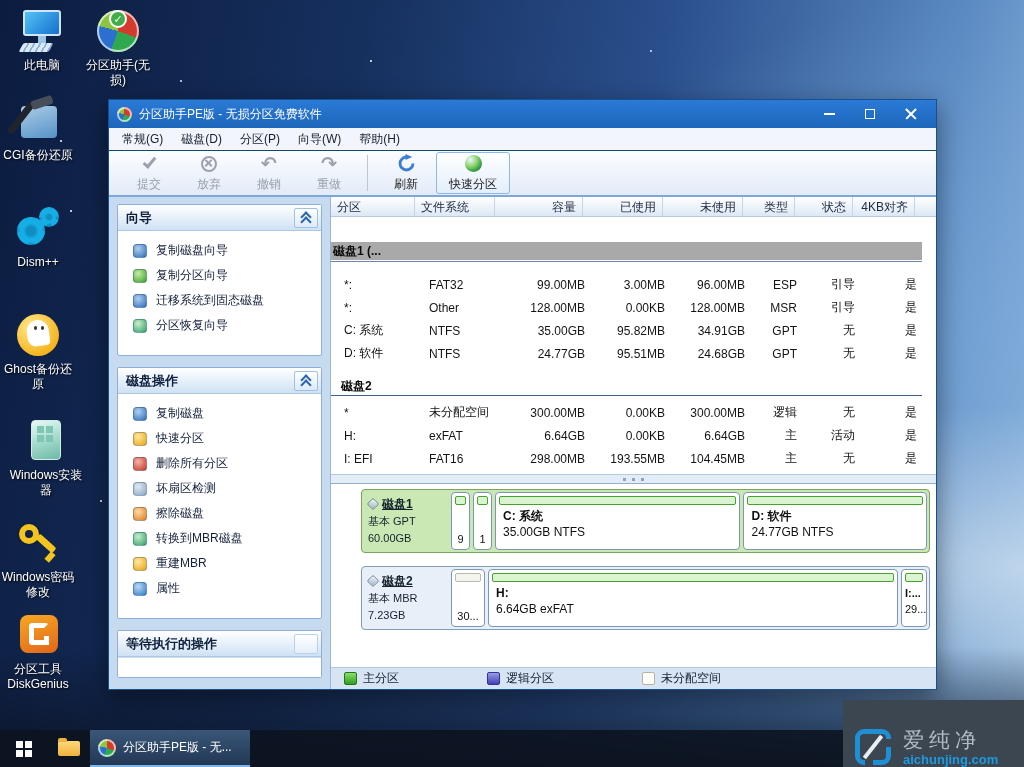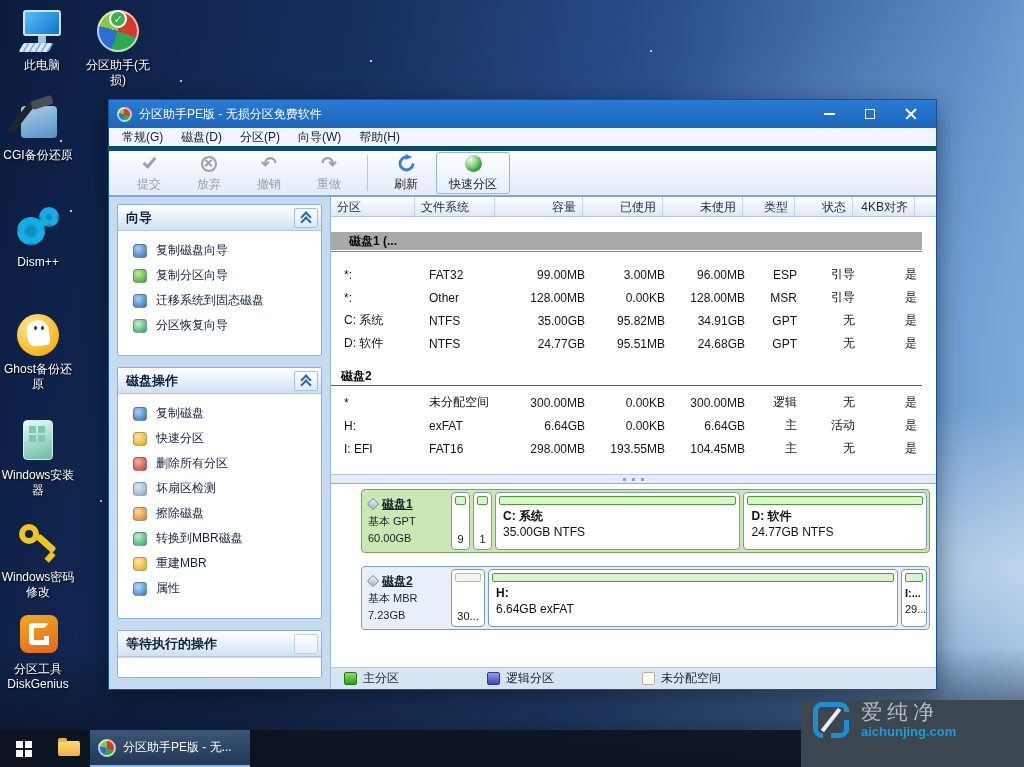--- a/index.html
+++ b/index.html
@@ -72,22 +72,22 @@
     transform:rotate(42deg); border-radius:2px; }
   .ic-key .t1 { position:absolute; left:32px; top:32px; width:6px; height:10px; background:#f2c41f; transform:rotate(42deg); }
   
   .ic-dg .sq { position:absolute; left:5px; top:3px; width:38px; height:38px; border-radius:8px;
     background:linear-gradient(160deg,#f7a823,#e2661a); }
   .ic-dg .g { position:absolute; left:14px; top:11px; width:20px; height:22px;
     border:5px solid #fff; border-radius:4px; border-right-color:transparent; }
   .ic-dg .g::after { content:""; position:absolute; right:-5px; top:8px; width:5px; height:9px; background:#fff; }
 
   
-  .watermark { position:absolute; right:0; bottom:0; width:223px; height:67px; z-index:11;
-    background:#3b4650; display:flex; align-items:flex-start; padding:0 10px; gap:10px; }
+  .watermark { position:absolute; right:0; bottom:0; width:181px; height:67px; z-index:11;
+    background:#3b4650; display:flex; align-items:flex-end; padding:0 10px; gap:10px; }
   .wm-logo { position:relative; width:40px; height:40px; }
   .wm-logo .frame { position:absolute; inset:2px; border:5px solid #1e8fd5; border-radius:9px; }
   .wm-logo .gapv { position:absolute; right:-2px; top:12px; width:14px; height:8px; background:#3b4650; }
   .wm-logo .gaph { position:absolute; left:12px; bottom:-2px; width:8px; height:14px; background:#3b4650; }
   .wm-logo .slash { position:absolute; left:6px; top:18px; width:28px; height:4px; background:#e8eef2;
     transform:rotate(-52deg); }
   .wm-title { color:#b3bac1; font-size:21px; letter-spacing:5px; line-height:24px; }
   .wm-site { color:#1e9ae0; font-size:13px; font-weight:bold; line-height:15px; }
 
   
@@ -114,21 +114,21 @@
   .titlebar .pie { width:15px; height:15px; }
   .title-text { color:#fff; font-size:12px; flex:1; }
   .wbtn { width:34px; height:22px; display:flex; align-items:center; justify-content:center; cursor:pointer; }
   .glyph-min { width:11px; height:2px; background:#fff; }
   .glyph-max { width:10px; height:10px; border:1.5px solid #fff; }
   .glyph-close { position:relative; width:12px; height:12px; }
   .glyph-close::before,.glyph-close::after { content:""; position:absolute; left:-1px; top:5px;
     width:14px; height:1.6px; background:#fff; }
   .glyph-close::before { transform:rotate(45deg); } .glyph-close::after { transform:rotate(-45deg); }
 
-  .menubar { height:23px; background:#f2f6fc; border-bottom:5px solid #0c4a6e; display:flex;
+  .menubar { height:23px; background:#f2f6fc; border-bottom:1px solid #0c4a6e; display:flex;
     align-items:center; padding-left:4px; }
   .menu-item { font-size:12px; color:#15202e; padding:3px 9px; cursor:pointer; }
 
   .toolbar { height:46px; background:linear-gradient(#fcfdff,#e2ebf7); border-bottom:2px solid #7da7d9;
     display:flex; align-items:center; padding-left:10px; }
   .tb-item { width:60px; height:42px; display:flex; flex-direction:column; align-items:center;
     justify-content:center; gap:2px; font-size:12px; color:#1a1a1a; cursor:pointer; }
   .tb-item.disabled { color:#98a0aa; cursor:default; }
   .tb-item .ic { height:20px; display:flex; align-items:center; justify-content:center; }
   .chk-gray { width:7px; height:13px; border-right:3px solid #9aa2ac; border-bottom:3px solid #9aa2ac;
@@ -178,22 +178,22 @@
   
   .main { flex:1; display:flex; flex-direction:column; background:#fff; min-width:0; }
   .table-area { height:277px; position:relative; overflow:hidden; }
   .thead { display:flex; height:20px; background:linear-gradient(#ffffff,#dde8f5);
     border-bottom:1px solid #b9c9dd; font-size:12px; color:#1c2940; }
   .hcell { padding:2px 6px; border-right:1px solid #c6d6ea; }
   .hcell:nth-child(1){ width:84px; } .hcell:nth-child(2){ width:80px; }
   .hcell:nth-child(3){ width:88px; text-align:right; } .hcell:nth-child(4){ width:80px; text-align:right; }
   .hcell:nth-child(5){ width:80px; text-align:right; } .hcell:nth-child(6){ width:52px; text-align:right; }
   .hcell:nth-child(7){ width:58px; text-align:right; } .hcell:nth-child(8){ width:62px; text-align:right; }
-  .group1 { margin:15px 14px 0 0; height:18px; background:#a9a9a9; display:flex; align-items:center;
-    padding-left:18px; font-weight:bold; font-size:12px; color:#0c0c0c; }
+  .group1 { margin:25px 14px 0 0; height:18px; background:#a9a9a9; display:flex; align-items:center;
+    padding-left:2px; font-weight:bold; font-size:12px; color:#0c0c0c; }
   .group1-line { margin:1px 14px 0 0; height:1px; background:#6a87ad; }
   .group2 { margin:13px 14px 0 0; padding-left:10px; font-weight:bold; font-size:12px; color:#0c0c0c;
     height:18px; display:flex; align-items:flex-end; border-bottom:1px solid #3e5f8a; }
   .rows1 { margin-top:11px; } .rows2 { margin-top:5px; }
   .trow { display:flex; height:23px; align-items:center; font-size:12px; color:#141414; cursor:default; }
   .tcell { padding:0 6px; overflow:hidden; white-space:nowrap; }
   .tcell:nth-child(1){ width:92px; padding-left:13px; } .tcell:nth-child(2){ width:80px; }
   .tcell:nth-child(3){ width:88px; text-align:right; } .tcell:nth-child(4){ width:80px; text-align:right; }
   .tcell:nth-child(5){ width:80px; text-align:right; } .tcell:nth-child(6){ width:52px; text-align:right; }
   .tcell:nth-child(7){ width:58px; text-align:right; } .tcell:nth-child(8){ width:62px; text-align:right; }
@@ -271,21 +271,21 @@
   </div>
   <div class="dicon" style="left:0px;top:312px;">
     <div class="img ic-ghost">
         <span class="ball"></span>
         <span class="gh"></span>
         <span class="e1"></span>
         <span class="e2"></span>
       </div>
     <div class="lbl">Ghost备份还原</div>
   </div>
-  <div class="dicon" style="left:0px;top:418px;">
+  <div class="dicon" style="left:8px;top:418px;">
     <div class="img ic-wi">
         <span class="box"></span>
         <span class="grid"></span>
       </div>
     <div class="lbl">Windows安装器</div>
   </div>
   <div class="dicon" style="left:0px;top:520px;">
     <div class="img ic-key">
         <span class="ring"></span>
         <span class="stem"></span>

